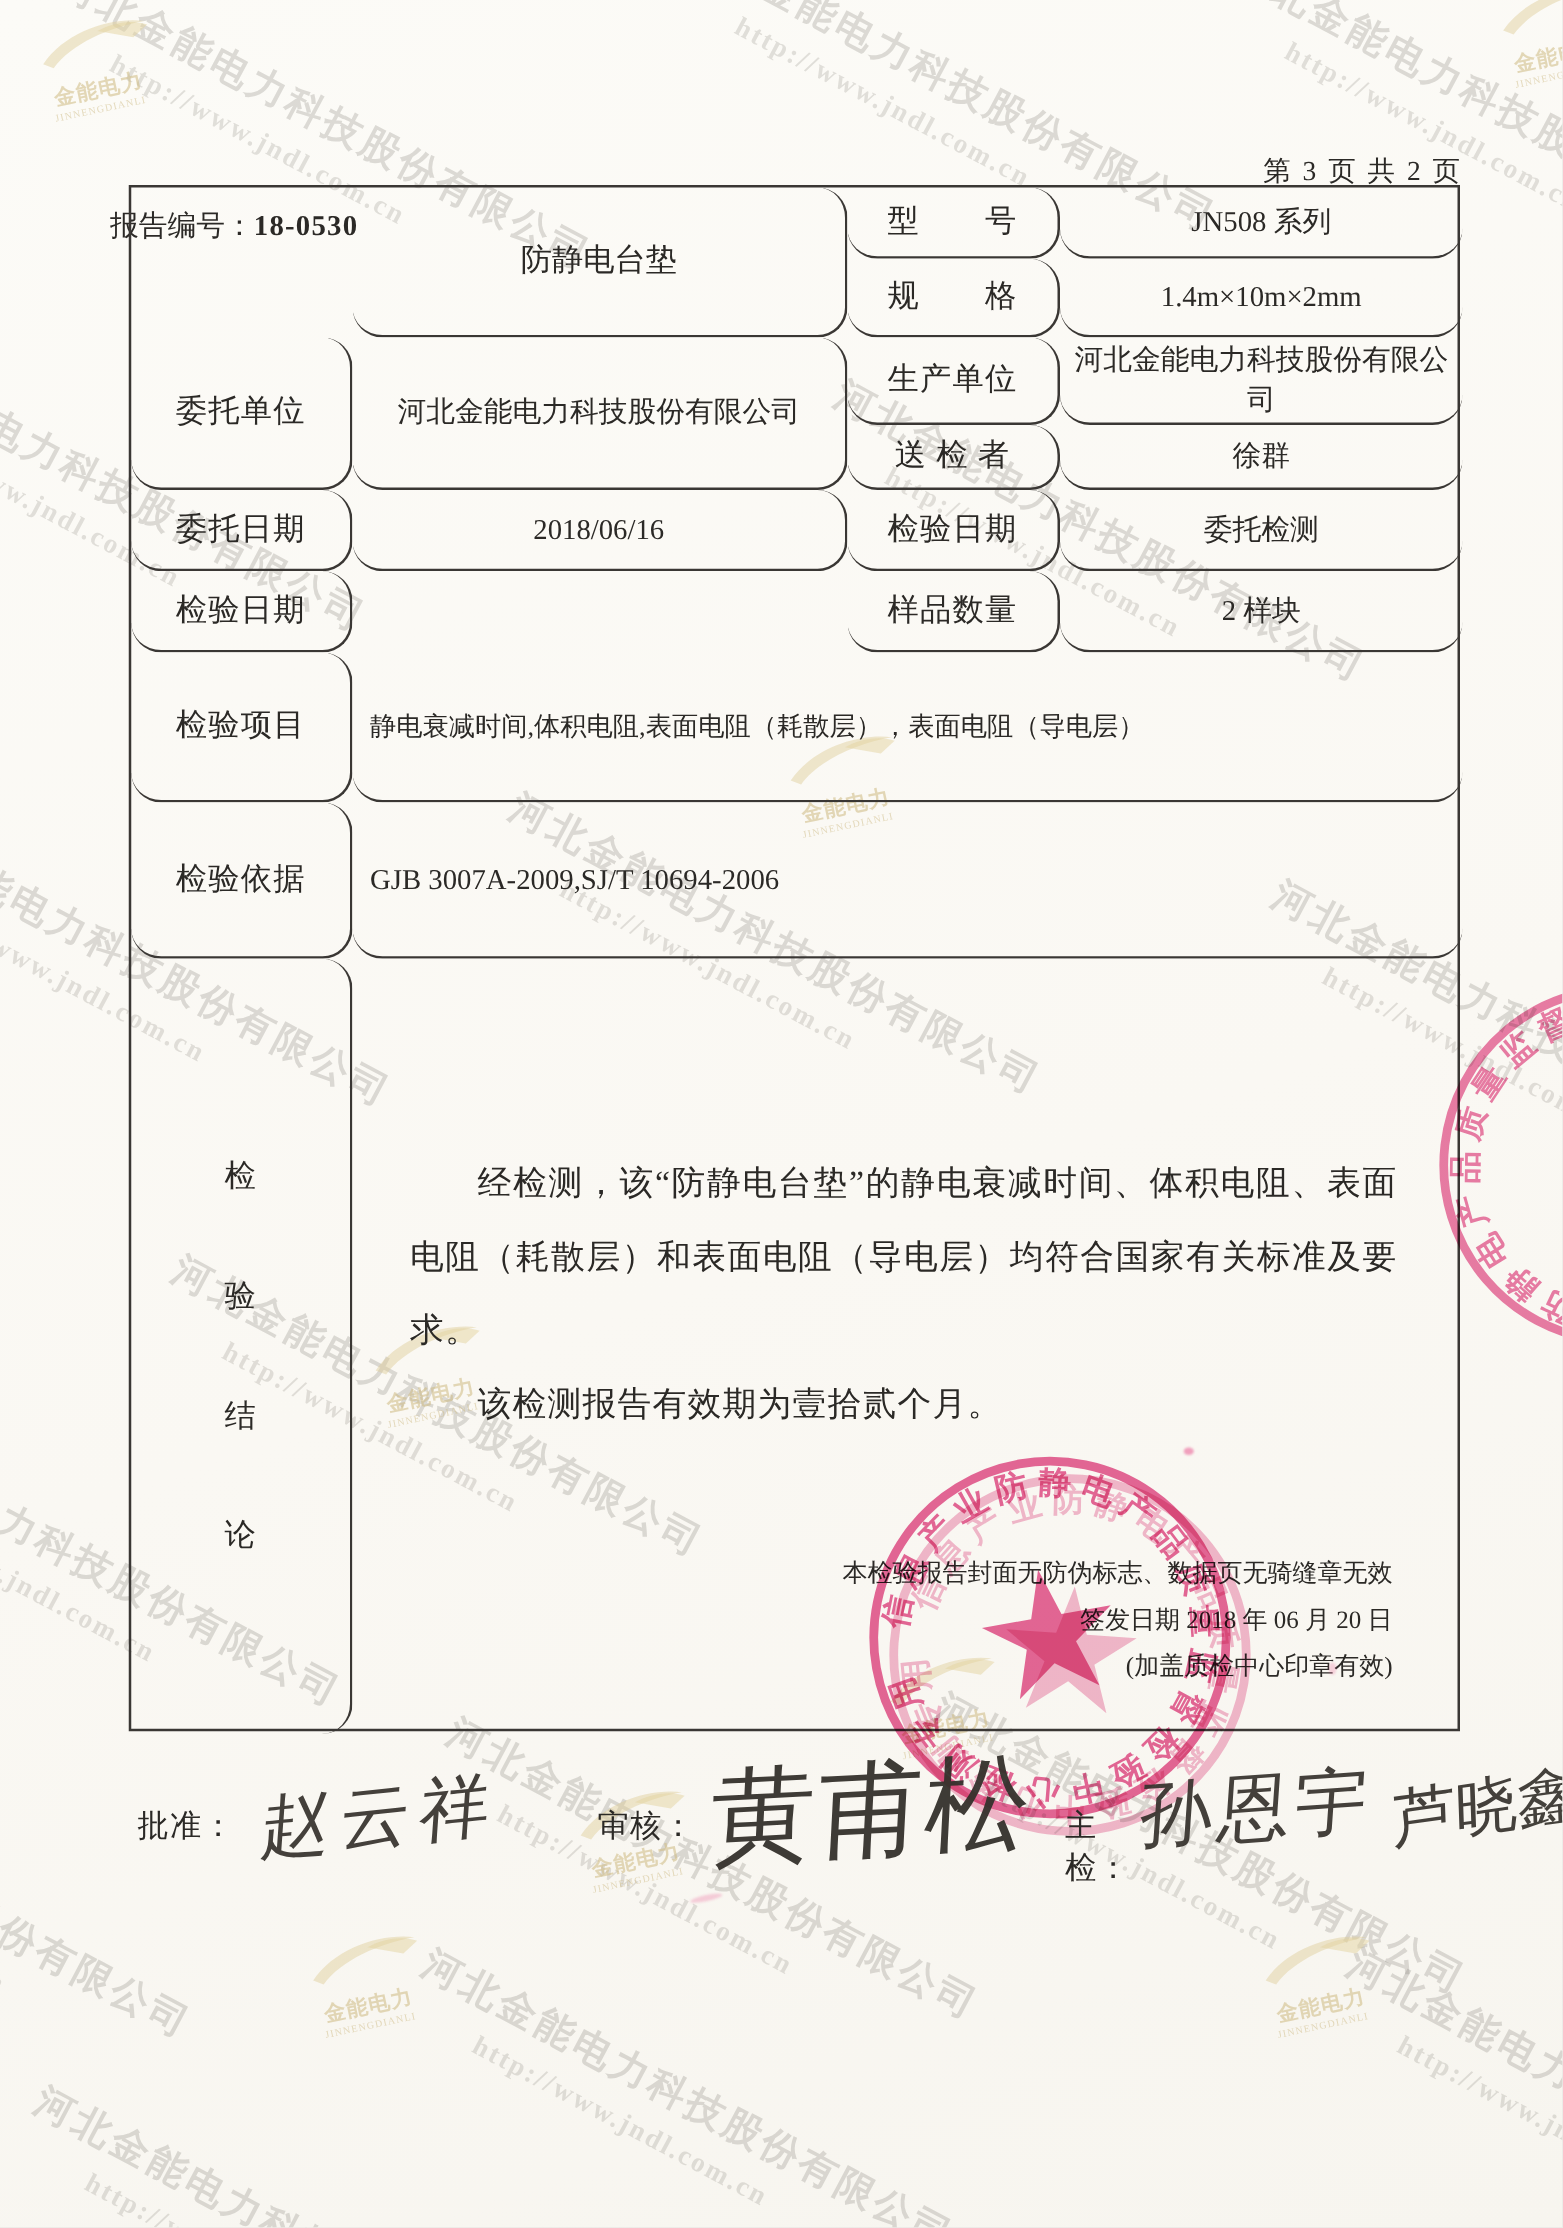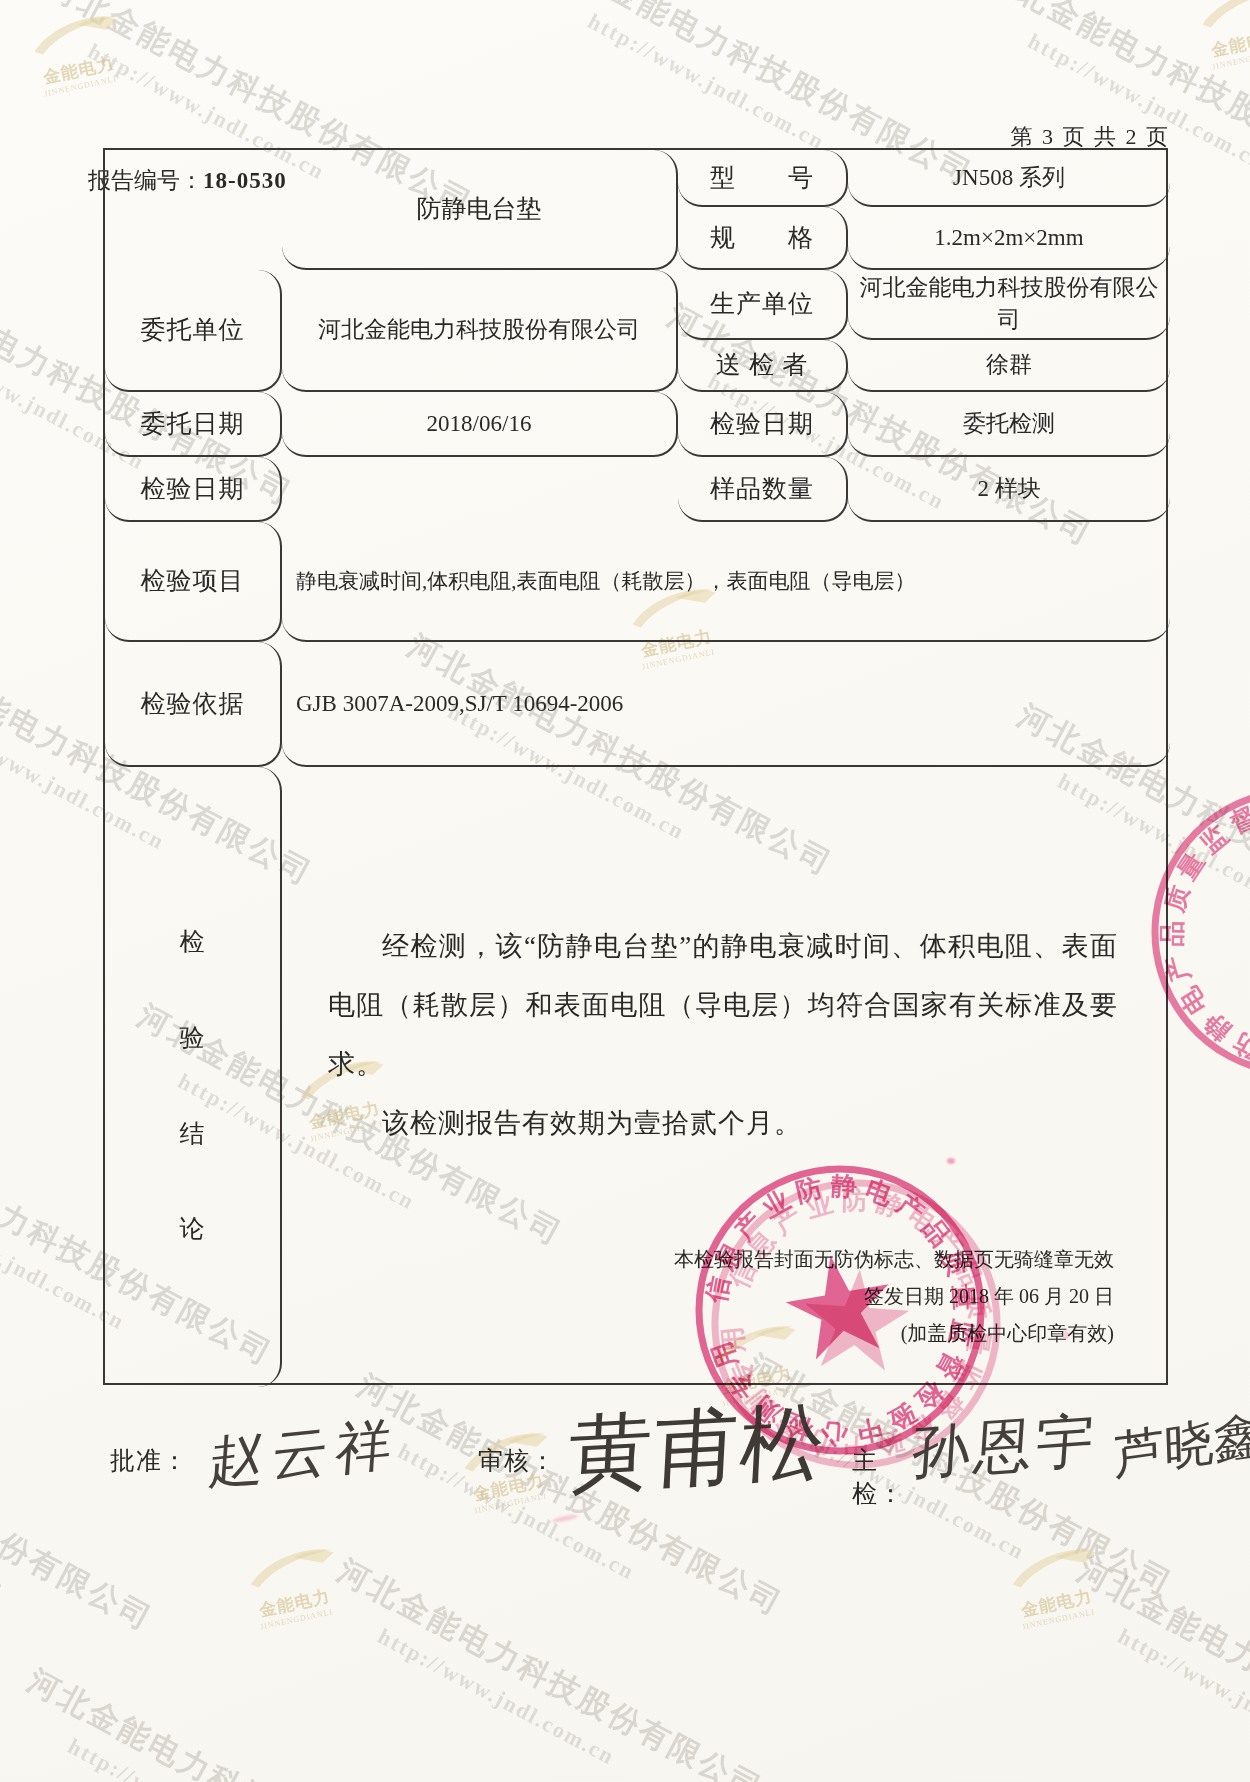--- a/index.html
+++ b/index.html
@@ -174,21 +174,21 @@
   <div class="hdr-no">
     <span>报告编号：</span><b>18-0530</b>
   </div>
   <div class="hdr-page">第 3 页 共 2 页</div>
 
   <div class="sheet-table">
     <div class="cell br bb val" style="grid-column:2;grid-row:1/3;font-size:25px">防静电台垫</div>
     <div class="cell br bb lab" style="grid-column:3;grid-row:1">型　　号</div>
     <div class="cell bb val" style="grid-column:4;grid-row:1">JN508 系列</div>
     <div class="cell br bb lab" style="grid-column:3;grid-row:2">规　　格</div>
-    <div class="cell bb val" style="grid-column:4;grid-row:2">1.2m×2m×2mm</div>
+    <div class="cell bb val" style="grid-column:4;grid-row:2">1.4m×10m×2mm</div>
 
     <div class="cell br bb lab" style="grid-column:1;grid-row:3/5">委托单位</div>
     <div class="cell br bb val" style="grid-column:2;grid-row:3/5">河北金能电力科技股份有限公司</div>
     <div class="cell br bb lab" style="grid-column:3;grid-row:3">生产单位</div>
     <div class="cell bb val" style="grid-column:4;grid-row:3;line-height:1.4">河北金能电力科技股份有限公司</div>
     <div class="cell br bb lab" style="grid-column:3;grid-row:4">送 检 者</div>
     <div class="cell bb val" style="grid-column:4;grid-row:4">徐群</div>
 
     <div class="cell br bb lab" style="grid-column:1;grid-row:5">委托日期</div>
     <div class="cell br bb val" style="grid-column:2;grid-row:5">2018/06/16</div>

